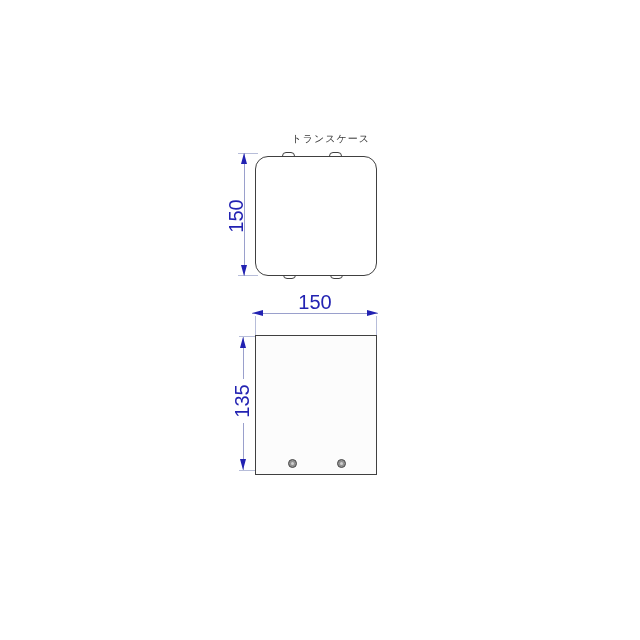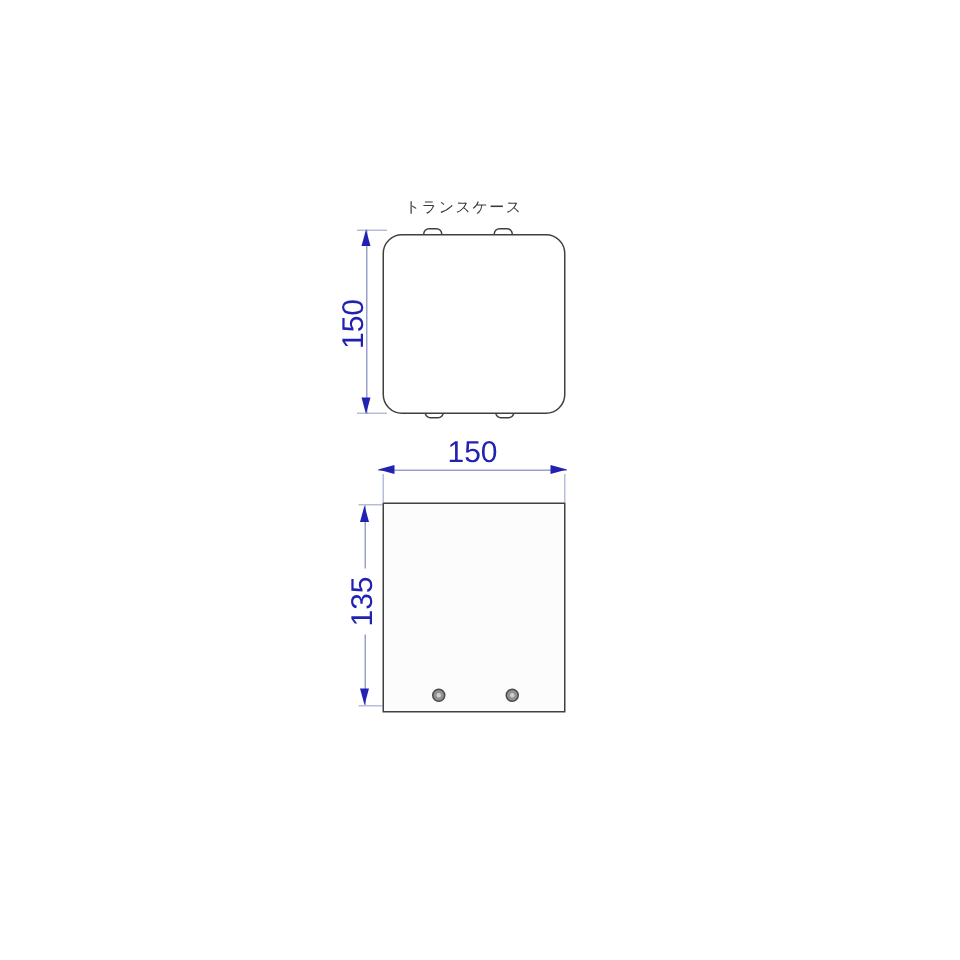--- a/index.html
+++ b/index.html
@@ -70,21 +70,21 @@
   
   .dimC-ext-top { left:239px; top:336px; width:18px; height:1px; }
   .dimC-ext-bot { left:239px; top:470px; width:18px; height:1px; }
   .dimC-line    { left:243px; top:337px; width:1px; height:133px; }
   .dimC-arr-up   { left:240px; top:337px; }
   .dimC-arr-down { left:240px; top:459px; }
   .dimC-label { left:220px; top:390px; width:44px; height:22px; line-height:22px; background:#ffffff; }
 
   
   .part-title {
-    left:270px; top:133px; width:100px; text-align:left;
+    left:270px; top:133px; width:100px; text-align:right;
     font-size:10px; line-height:12px; letter-spacing:1px; color:#3a3a3a;
     font-family:"Liberation Sans","DejaVu Sans",sans-serif; z-index:5;
   }
 </style>
 </head>
 <body>
 
 <div id="canvas">
 
   <div class="abs part-title">トランスケース</div>

